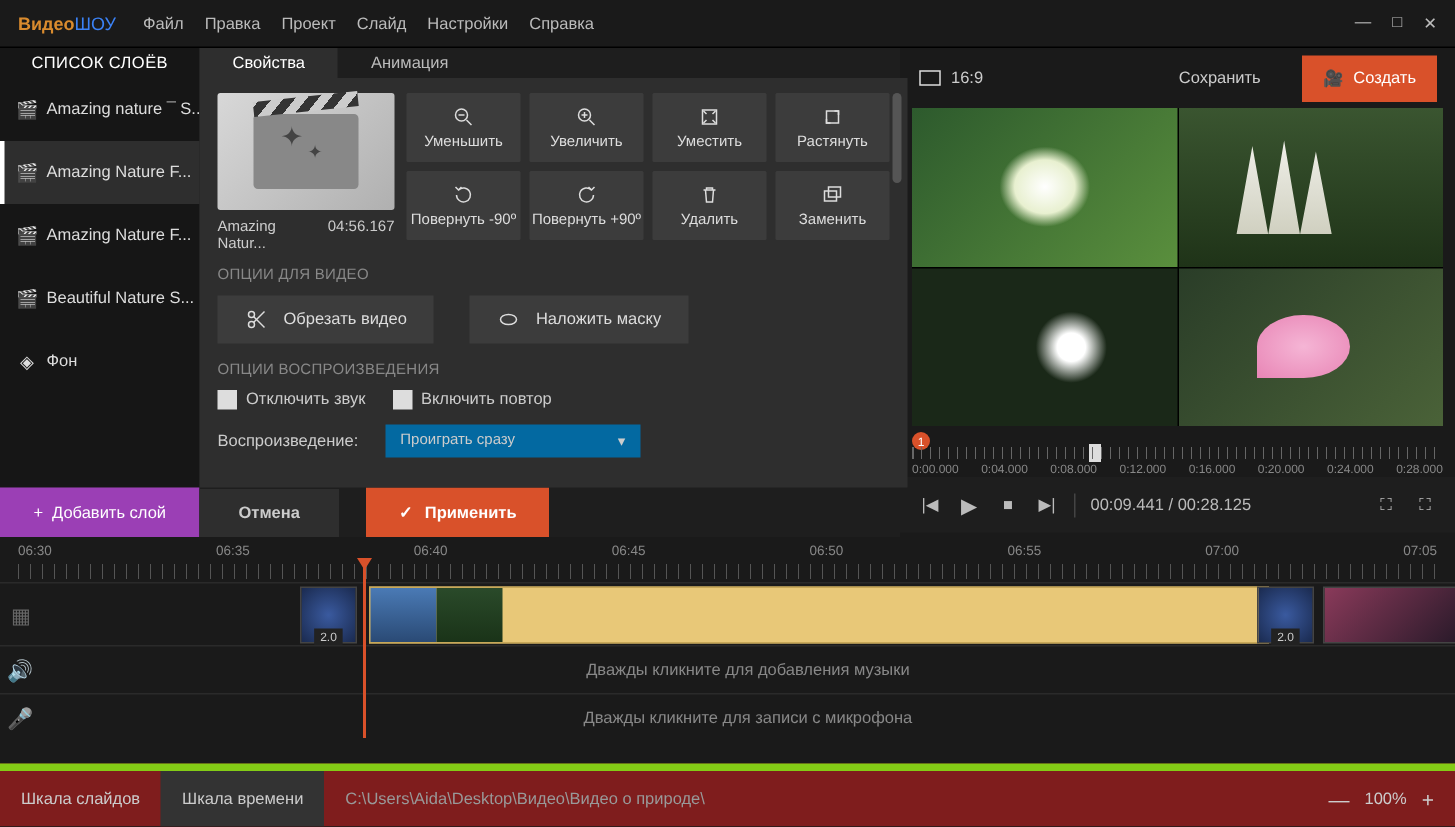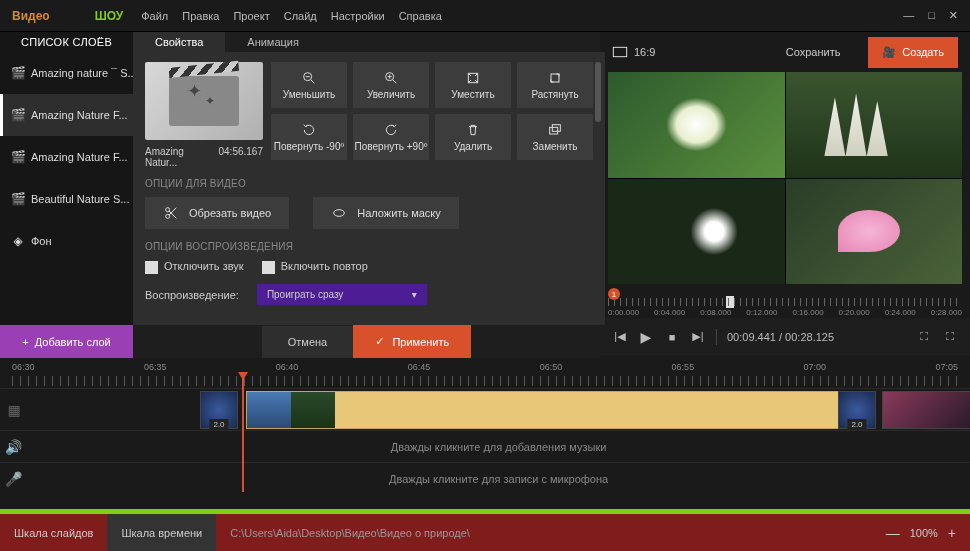--- a/index.html
+++ b/index.html
@@ -2,21 +2,21 @@
 <html><head>
 <meta charset="utf-8">
 <style>
 * { margin: 0; padding: 0; box-sizing: border-box; font-family: Arial, sans-serif; }
 body { width: 970px; height: 551px; background: #1a1a1a; color: #ccc; font-size: 11px; overflow: hidden; position: relative; }
 
 
 .titlebar { height: 32px; background: #1a1a1a; display: flex; align-items: center; padding: 0 12px; border-bottom: 1px solid #000; }
 .logo { color: #ccc; font-size: 12px; }
 .logo .orange { color: #d98b2e; font-weight: bold; }
-.logo .white { color: #84cc16; font-weight: bold; margin-left: 45px; }
+.logo .white { color: #3b82f6; font-weight: normal; }
 .menu { display: flex; gap: 14px; margin-left: 18px; color: #bbb; }
 .menu span { cursor: pointer; }
 .winbtns { margin-left: auto; display: flex; gap: 14px; color: #bbb; }
 
 
 .main { display: flex; height: 326px; }
 
 
 .left { width: 600px; background: #1e1e1e; display: flex; flex-direction: column; position: relative; }
 .left-header { height: 40px; display: flex; align-items: stretch; }
@@ -42,27 +42,27 @@
 .video-thumb .caption { display: flex; justify-content: space-between; margin-top: 6px; color: #ccc; font-size: 10px; }
 .tool-grid { display: grid; grid-template-columns: repeat(4, 76px); grid-auto-rows: 46px; gap: 6px; }
 .tool-btn { background: #3c3c3c; display: flex; flex-direction: column; align-items: center; justify-content: center; gap: 3px; color: #ddd; cursor: pointer; border-radius: 1px; font-size: 10px; }
 .tool-btn svg { width: 16px; height: 16px; }
 
 .wide-btns { display: flex; gap: 24px; margin-bottom: 12px; }
 .wide-btn { background: #3c3c3c; padding: 8px 18px; display: flex; align-items: center; gap: 10px; cursor: pointer; color: #ddd; font-size: 11px; }
 
 .opts-row { display: flex; align-items: center; gap: 18px; margin-bottom: 10px; }
 .checkbox { width: 13px; height: 13px; background: #ddd; display: inline-block; vertical-align: middle; margin-right: 6px; }
-.select { background: #4c1d95; padding: 5px 10px; width: 170px; display: flex; justify-content: space-between; cursor: pointer; color: #ccc; font-size: 10px; }
+.select { background: #0369a1; padding: 5px 10px; width: 170px; display: flex; justify-content: space-between; cursor: pointer; color: #ccc; font-size: 10px; }
 
 .scrollbar { position: absolute; right: 4px; top: 10px; width: 6px; height: 60px; background: #555; border-radius: 3px; }
 
 .add-layer-row { height: 37px; display: flex; }
 .add-layer-btn { width: 133px; background: #9b3fb5; color: #fff; display: flex; align-items: center; justify-content: center; gap: 6px; cursor: pointer; font-size: 11px; }
-.apply-row { flex: 1; display: flex; justify-content: center; align-items: center; gap: 0; background: #1e1e1e; }
+.apply-row { flex: 1; display: flex; justify-content: flex-start; align-items: center; gap: 18px; background: #1e1e1e; font-weight: bold; }
 .btn-cancel { background: #2e2e2e; padding: 10px 26px; cursor: pointer; color: #ccc; font-size: 11px; }
 .btn-apply { background: #d9512a; padding: 10px 22px; cursor: pointer; color: #fff; display: flex; align-items: center; gap: 8px; font-size: 11px; }
 
 
 .right { flex: 1; background: #1a1a1a; display: flex; flex-direction: column; }
 .right-header { height: 40px; display: flex; align-items: center; padding: 0 12px; gap: 12px; }
 .aspect { display: flex; align-items: center; gap: 6px; color: #ccc; font-size: 11px; }
 .right-header-spacer { flex: 1; }
 .btn-save { padding: 9px 16px; color: #ccc; cursor: pointer; font-size: 11px; }
 .btn-create { background: #d9512a; padding: 9px 14px; color: #fff; cursor: pointer; display: flex; align-items: center; gap: 6px; font-size: 11px; }

